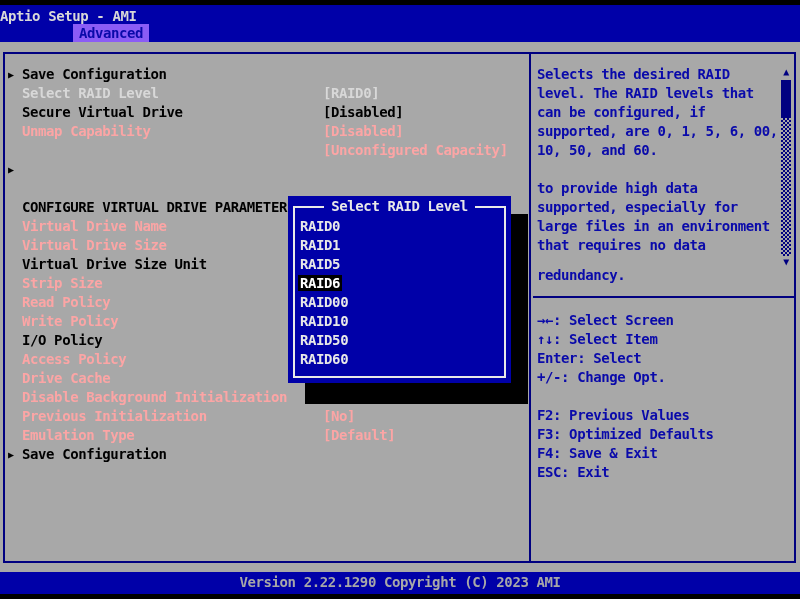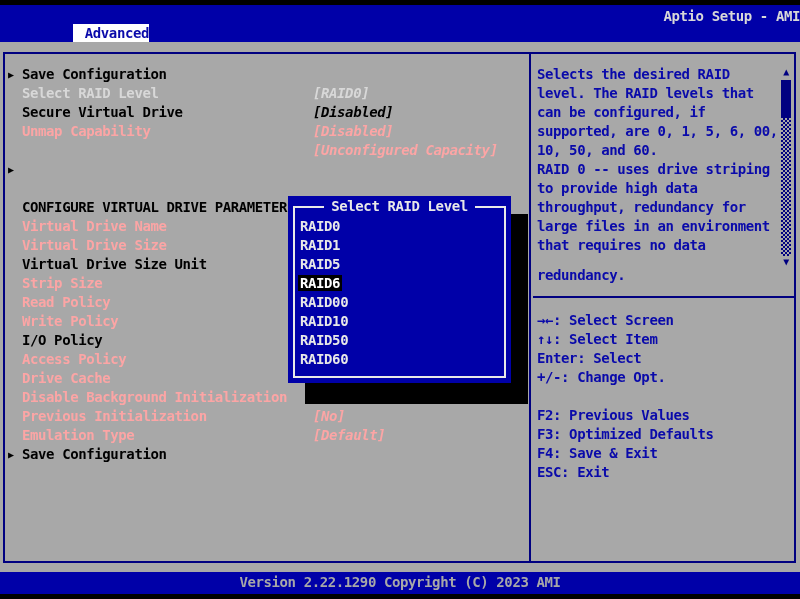--- a/index.html
+++ b/index.html
@@ -10,38 +10,38 @@
     font-weight:bold;
     font-size:14px;
     letter-spacing:-0.4px;
     overflow:hidden;
   }
   .screen { position:relative; width:800px; height:599px; background:#000; }
 
   
   .header-bar { position:absolute; left:0; top:5px; width:800px; height:37px; background:#0000a8; }
   .page-title { position:absolute; left:0; top:2px; width:100%; height:19px; line-height:19px;
-                text-align:right; color:#d8d8d8; }
-  .tab { position:absolute; left:73px; top:19px; width:76px; height:18px; background:#ffffff;
-         color:#0a0aaa; text-align:right; line-height:18px; cursor:default; }
+                text-align:left; color:#d8d8d8; }
+  .tab { position:absolute; left:73px; top:19px; width:76px; height:18px; background:#8b5cf6;
+         color:#0a0aaa; text-align:center; line-height:18px; cursor:default; }
 
   
   .desk { position:absolute; left:0; top:42px; width:800px; height:530px; background:#a8a8a8; }
 
   
   .frame { position:absolute; left:3px; top:52px; width:793px; height:511px;
            border:2px solid #000080; }
   .vdivider { position:absolute; left:529px; top:52px; width:2px; height:511px; background:#000080; }
   .hdivider { position:absolute; left:533px; top:296px; width:261px; height:2px; background:#000080; }
 
   
   .mrow { position:absolute; left:5px; width:522px; height:19px; line-height:19px; }
   .mrow .arr { position:absolute; left:3px; top:0; color:#000; font-size:10px; }
   .mrow .lbl { position:absolute; left:17px; white-space:pre; }
-  .mrow .val { position:absolute; left:308px; white-space:pre;font-style:italic; }
+  .mrow .val { position:absolute; left:318px; white-space:pre; }
   .c-black { color:#000000; }
   .c-blue  { color:#fca5a5; }
   .c-white { color:#d8d8d8; }
 
   
   .hrow { position:absolute; left:537px; height:19px; line-height:19px; color:#0a0aaa; white-space:pre; }
 
   
   .sb { position:absolute; left:780px; top:66px; width:12px; height:202px; }
   .sb-up, .sb-down { position:absolute; left:0; width:12px; height:12px; color:#000080;
@@ -147,23 +147,22 @@
   <div class="mrow" style="top:445px">
     <span class="arr">▶</span>
     <span class="lbl c-black">Save Configuration</span>
   </div>
 
   <div class="hrow" style="top:65px">Selects the desired RAID</div>
   <div class="hrow" style="top:84px">level. The RAID levels that</div>
   <div class="hrow" style="top:103px">can be configured, if</div>
   <div class="hrow" style="top:122px">supported, are 0, 1, 5, 6, 00,</div>
   <div class="hrow" style="top:141px">10, 50, and 60.</div>
-  <div class="hrow" style="top:160px">RAID 0 -- uses drive striping</div>
   <div class="hrow" style="top:179px">to provide high data</div>
-  <div class="hrow" style="top:198px">throughput, redundancy for</div>
+  <div class="hrow" style="top:198px">supported, especially for</div>
   <div class="hrow" style="top:217px">large files in an environment</div>
   <div class="hrow" style="top:236px">that requires no data</div>
   <div class="hrow" style="top:266px">redundancy.</div>
 
   <div class="sb">
     <div class="sb-up">▲</div>
     <div class="sb-thumb"></div>
     <div class="sb-track"></div>
     <div class="sb-down">▼</div>
   </div>

